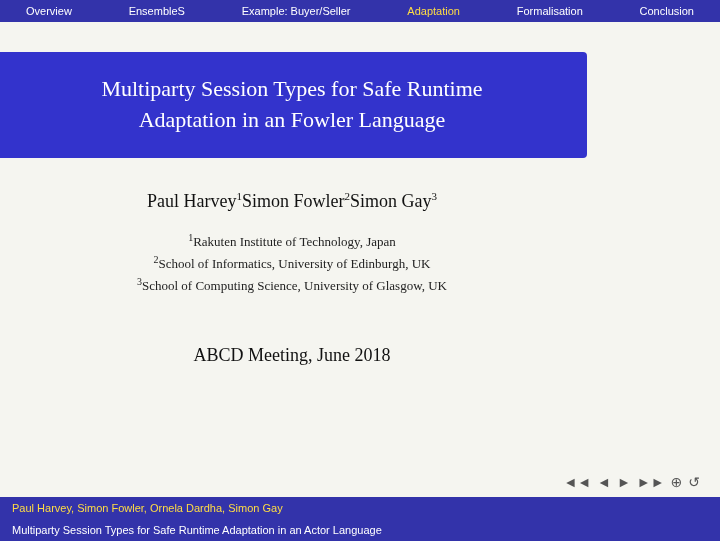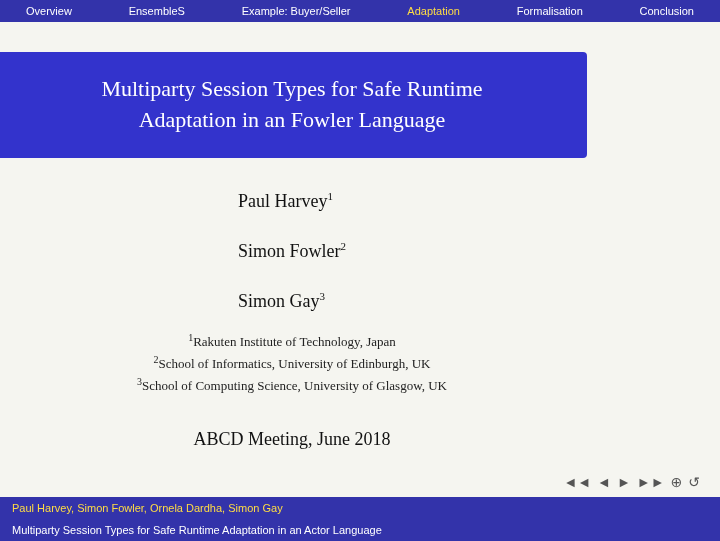--- a/index.html
+++ b/index.html
@@ -58,38 +58,37 @@
       color: #ffffff;
       font-size: 22px;
       font-weight: normal;
       line-height: 1.4;
       font-family: Georgia, serif;
     }
 
     
     #authors {
       display: flex;
-      flex-direction: column;
+      flex-direction: row;
       align-items: baseline;
-      gap: 28px;
       margin-bottom: 20px;
       font-size: 18px;
       color: #111;
     }
     .author-name sup {
       font-size: 11px;
     }
 
     
     #affiliations {
       display: flex;
       flex-direction: column;
       align-items: center;
       gap: 4px;
-      margin-bottom: 24px;
+      margin-bottom: 40px;
       font-size: 13px;
       color: #222;
     }
     .affiliation sup {
       font-size: 10px;
     }
 
     
     #conference {
       font-size: 18px;

